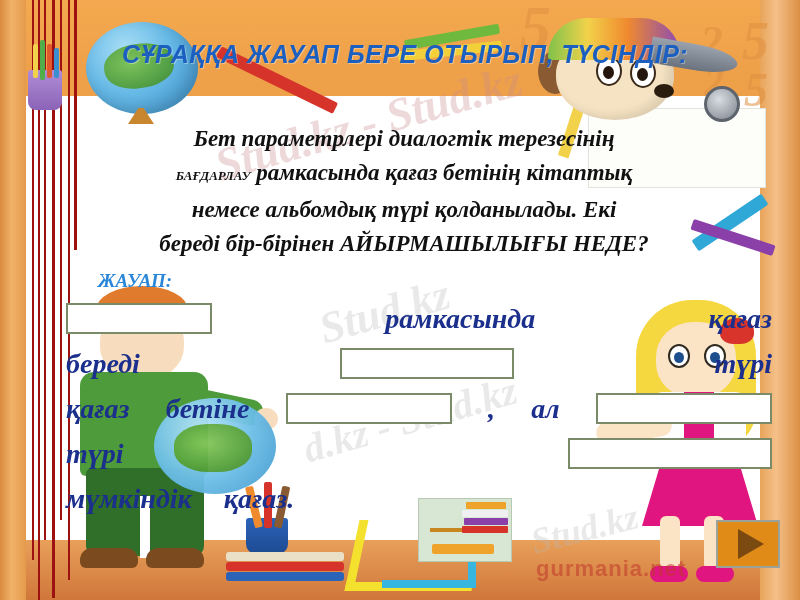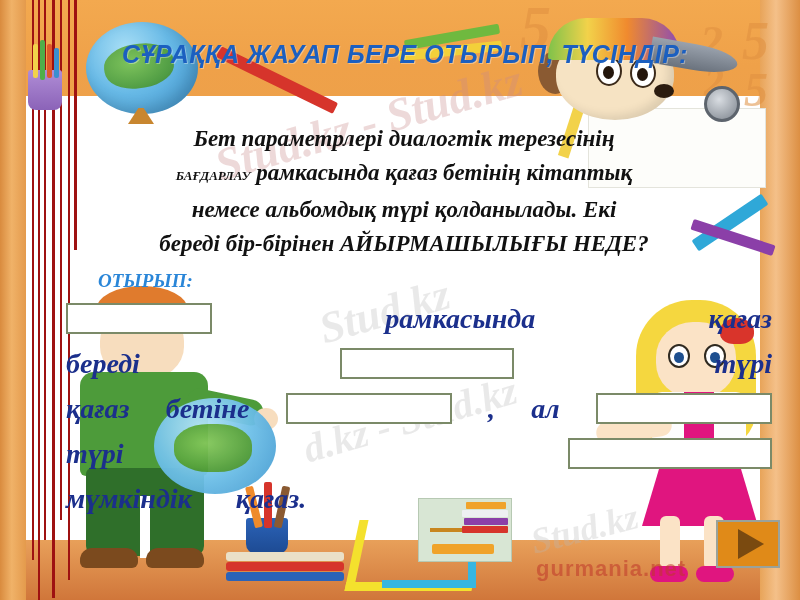--- a/index.html
+++ b/index.html
@@ -328,21 +328,21 @@
   <div class="title">СҰРАҚҚА   ЖАУАП  БЕРЕ ОТЫРЫП,  ТҮСІНДІР:</div>
 
   <div class="question">
     <span>Бет  параметрлері  диалогтік терезесінің</span><br>
     <span class="q-small">БАҒДАРЛАУ</span>
     <span>рамкасында қағаз бетінің кітаптық</span><br>
     <span>немесе альбомдық  түрі қолданылады. Екі</span><br>
     <span>береді бір-бірінен АЙЫРМАШЫЛЫҒЫ НЕДЕ?</span>
   </div>
 
-  <div class="answer-label">ОТЫРЫП:</div>
+  <div class="answer-label">ЖАУАП:</div>
 
   <div class="answer-body">
 
     <div class="aline">
       <span class="blank b1"></span>
       <span class="w">рамкасында</span>
       <span class="w">қағаз</span>
     </div>
 
     <div class="aline">
@@ -359,21 +359,21 @@
       <span class="w">ал</span>
       <span class="blank b4"></span>
     </div>
 
     <div class="aline">
       <span class="w">түрі</span>
       <span class="blank b5"></span>
     </div>
 
     <div class="aline nogap">
-      <span class="w" style="margin-right:44px;font-style:italic;">мүмкіндік</span>
+      <span class="w" style="margin-right:32px;font-style:italic;">мүмкіндік</span>
       <span class="w">қағаз.</span>
     </div>
 
   </div>
 
   <div class="next-btn">
     <span class="tri"></span>
   </div>
 
 </div>

